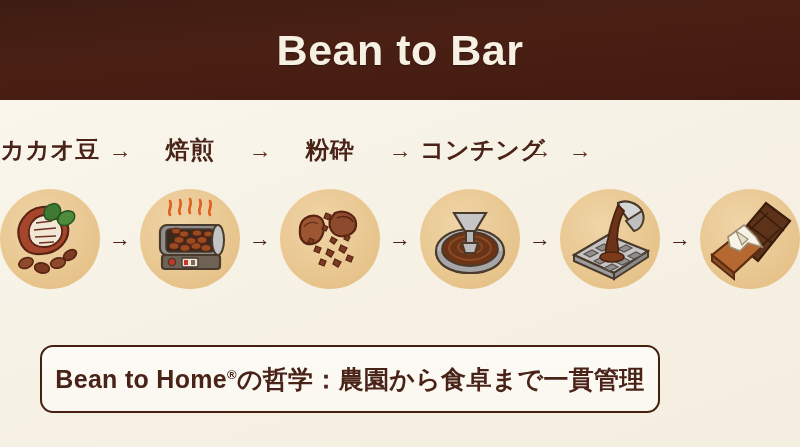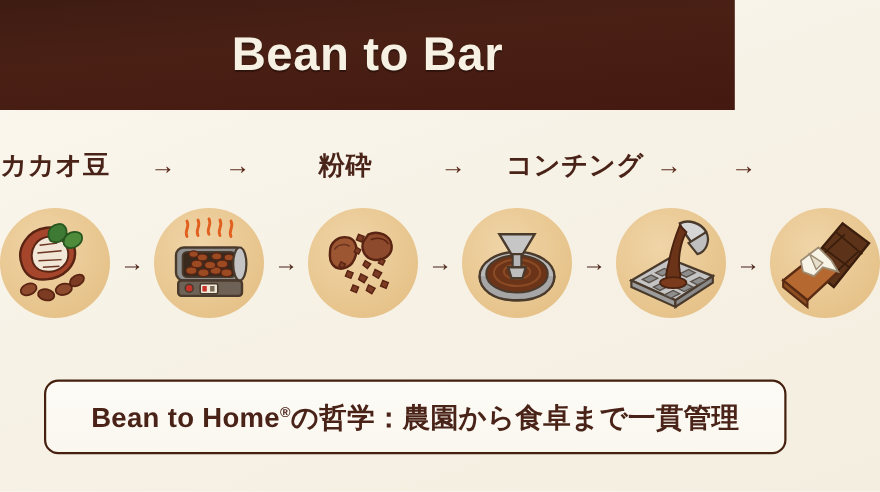--- a/index.html
+++ b/index.html
@@ -18,21 +18,21 @@
     width: 800px;
     height: 447px;
     box-sizing: border-box;
   }
 
   
   .header-band {
     position: absolute;
     left: 0;
     top: 0;
-    width: 668px;
+    width: 800px;
     height: 100px;
     background: linear-gradient(175deg, #3E1C12 0%, #4A2015 40%, #44190F 100%);
     display: flex;
     align-items: center;
     justify-content: center;
   }
   .header-title {
     font-size: 43px;
     font-weight: bold;
     color: #F6F1E2;
@@ -43,21 +43,20 @@
 
   
   .label-row {
     position: absolute;
     left: 0;
     top: 128px;
     width: 800px;
     height: 44px;
     display: flex;
     align-items: center;
-    gap: 28px;
   }
   .step-label {
     font-size: 24px;
     font-weight: bold;
     color: #4A2318;
     text-align: center;
     white-space: nowrap;
     letter-spacing: 0.5px;
   }
   .label-arrow {
@@ -103,21 +102,21 @@
     font-weight: bold;
     color: #4A2318;
     line-height: 100px;
   }
 
   
   .philosophy-box {
     position: absolute;
     left: 40px;
     top: 345px;
-    width: 675px;
+    width: 620px;
     height: 68px;
     box-sizing: border-box;
     border: 2.5px solid #45200F;
     border-radius: 13px;
     background: linear-gradient(180deg, #FDFBF6 0%, #FAF7EF 100%);
     display: flex;
     align-items: center;
     justify-content: center;
   }
   .philosophy-text {
@@ -137,20 +136,21 @@
 
 <div id="page">
 
   <div class="header-band">
     <div class="header-title">Bean to Bar</div>
   </div>
 
   <div class="label-row">
     <div class="step-label" style="flex:0 0 auto;width:100px;">カカオ豆</div>
     <div class="label-arrow">→</div>
+    <div class="step-label" style="flex:0 0 auto;width:100px;">焙煎</div>
     <div class="label-arrow">→</div>
     <div class="step-label" style="flex:0 0 auto;width:100px;">粉砕</div>
     <div class="label-arrow">→</div>
     <div class="step-label" style="flex:0 0 auto;width:100px;">コンチング</div>
     <div class="label-arrow">→</div>
     <div class="label-arrow">→</div>
   </div>
 
   <div class="icon-row">
 

